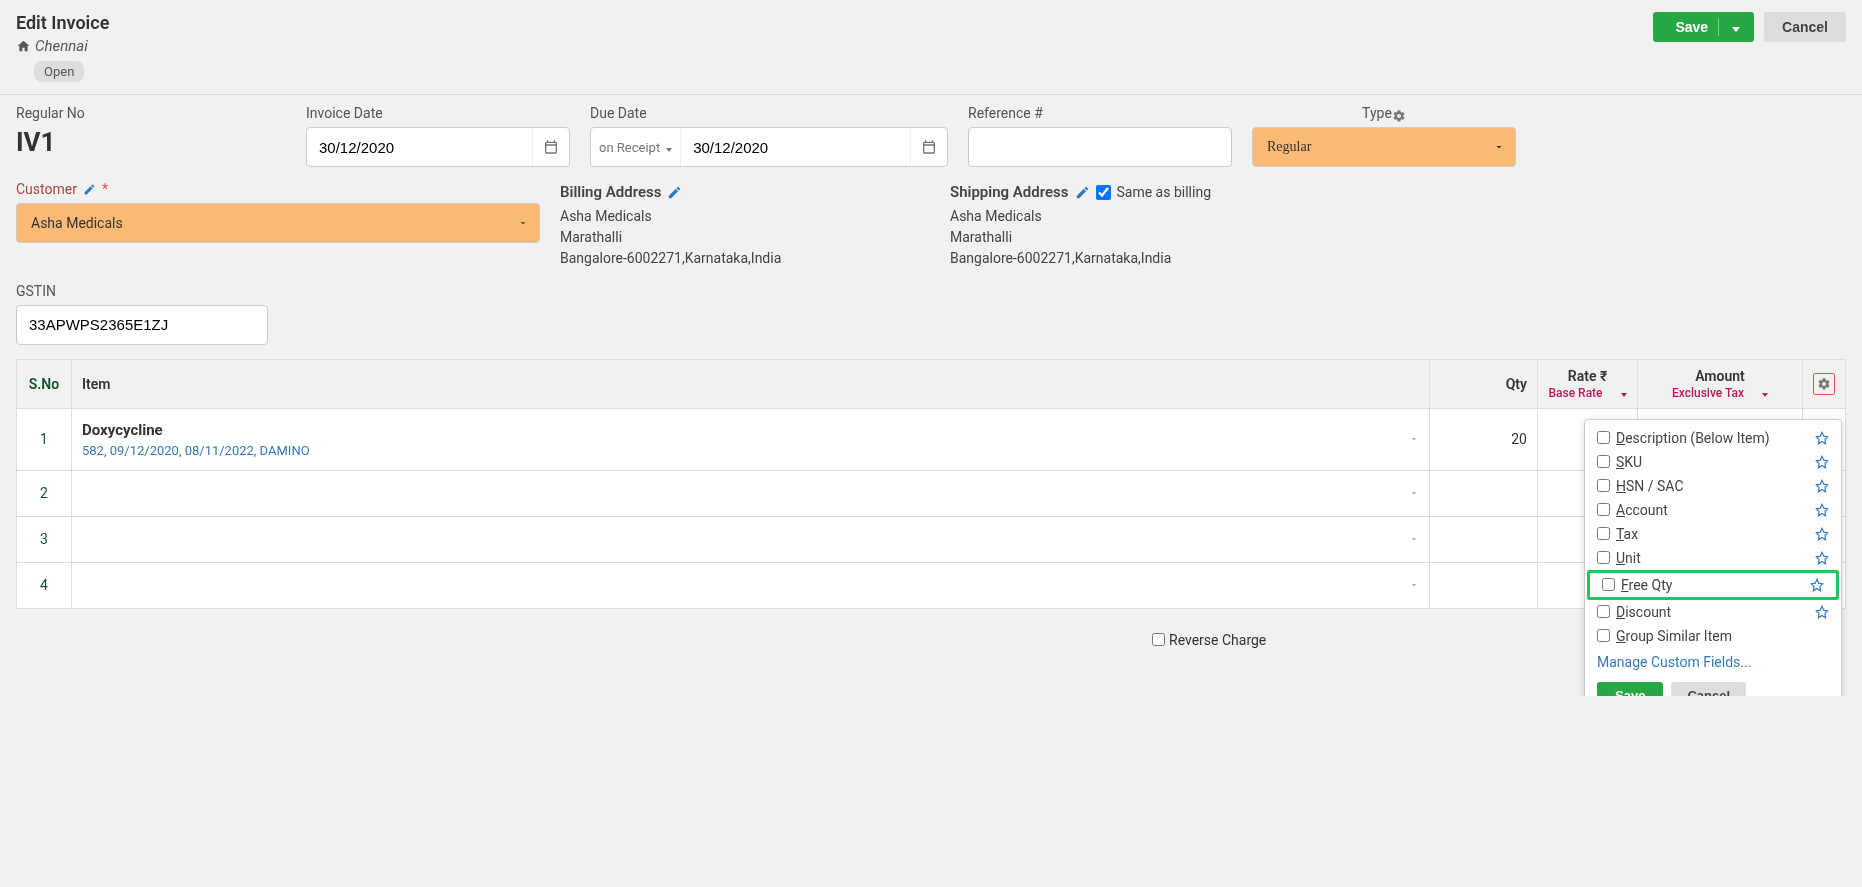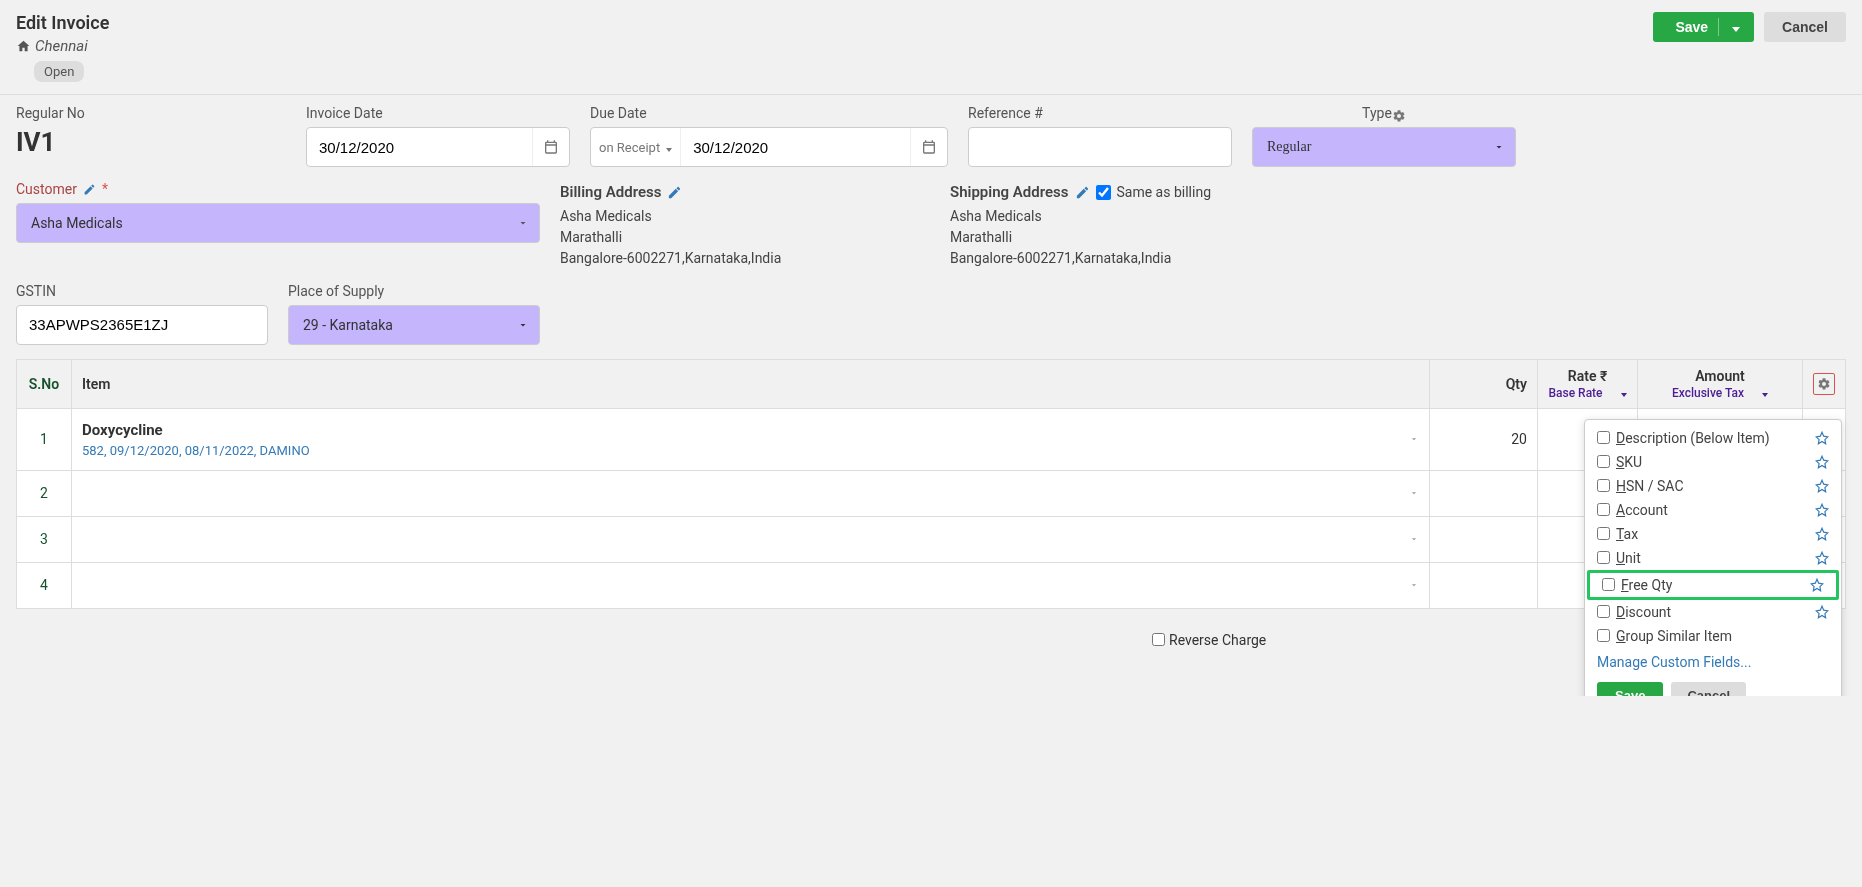--- a/index.html
+++ b/index.html
@@ -19,38 +19,38 @@
 .form-row { display: flex; gap: 20px; margin-bottom: 14px; align-items: flex-start; }
 .form-col { display: flex; flex-direction: column; }
 .form-label { font-size: 14px; color: #555; margin-bottom: 6px; display: flex; align-items: center; gap: 6px; }
 .form-label.required { color: #a94442; }
 .form-label .asterisk { color: #d9534f; }
 .form-value-large { font-size: 26px; font-weight: 700; color: #333; }
 .input-group { display: flex; align-items: center; background: #fff; border: 1px solid #ccc; border-radius: 4px; height: 40px; }
 .input-text { border: none; padding: 0 12px; font-size: 15px; height: 100%; outline: none; flex: 1; background: transparent; }
 .input-addon { padding: 0 10px; color: #777; border-left: 1px solid #eee; height: 100%; display: flex; align-items: center; }
 .small-dropdown { padding: 0 8px; color: #777; font-size: 13px; border-right: 1px solid #eee; height: 100%; display: flex; align-items: center; gap: 4px; cursor: pointer; }
-.select-wrap { background: #c4b5fd; border: 1px solid #ccc; border-radius: 4px; height: 40px; display: flex; align-items: center; padding: 0 10px 0 14px; cursor: pointer; justify-content: space-between; font-family: Georgia, serif; }
+.select-wrap { background: #fdba74; border: 1px solid #ccc; border-radius: 4px; height: 40px; display: flex; align-items: center; padding: 0 10px 0 14px; cursor: pointer; justify-content: space-between; font-family: Georgia, serif; }
 .address-block { font-size: 14px; color: #444; line-height: 1.5; }
 .address-title { font-weight: 600; font-size: 15px; display: flex; align-items: center; gap: 6px; margin-bottom: 2px; }
 .edit-icon { color: #337ab7; cursor: pointer; }
 .shipping-title { display: flex; align-items: center; gap: 6px; }
 .checkbox-inline { width: 15px; height: 15px; }
 .gear-top { color: #777; cursor: pointer; }
 .table-wrap { margin-top: 8px; position: relative; }
 table.items-table { width: 100%; border-collapse: collapse; background: #fff; }
 .items-table th { background: #f1f1f1; border: 1px solid #ddd; padding: 8px 10px; font-weight: 600; font-size: 14px; text-align: left; vertical-align: middle; }
 .items-table th.center { text-align: center; }
 .items-table td { border: 1px solid #ddd; padding: 8px 10px; vertical-align: middle; height: 46px; text-align: left; }
 .col-sno { width: 55px; text-align: center !important; color: #14532d; }
 .col-qty { width: 108px; text-align: right !important; }
 .col-rate { width: 100px; }
 .col-amount { width: 165px; }
 .col-gear { width: 38px; text-align: center !important; }
-.th-sub { color: #4c1d95; font-weight: 500; font-size: 12px; margin-top: 2px; display: flex; align-items: center; gap: 16px; justify-content: center; cursor: pointer; }
+.th-sub { color: #be185d; font-weight: 500; font-size: 12px; margin-top: 2px; display: flex; align-items: center; gap: 16px; justify-content: center; cursor: pointer; }
 .item-cell { position: relative; }
 .item-name { font-size: 15px; color: #333; font-weight: bold; }
 .item-batch { color: #337ab7; font-size: 13px; margin-top: 4px; }
 .item-dd { position: absolute; right: 10px; top: 50%; transform: translateY(-50%); color: #999; cursor: pointer; }
 .gear-box { border: 1px solid #d9534f; border-radius: 2px; padding: 3px; display: inline-flex; }
 .totals-row { display: flex; align-items: center; justify-content: flex-end; margin-top: 12px; padding: 0 16px; gap: 8px; }
 .reverse-charge { margin-right: auto; margin-left: 1120px; display: flex; align-items: center; gap: 4px; color: #333; }
 .total-label { width: 160px; text-align: right; font-size: 15px; color: #333; padding-right: 20px; }
 .total-value { width: 165px; text-align: right; font-size: 18px; font-weight: 700; padding-right: 12px; }
 .popup { position: absolute; right: 4px; top: 60px; background: #fff; border: 1px solid #ccc; border-radius: 4px; width: 258px; box-shadow: 0 2px 8px rgba(0,0,0,0.15); z-index: 10; padding: 6px 0; }
@@ -199,31 +199,20 @@
       <div>Marathalli</div>
       <div>Bangalore-6002271,Karnataka,India</div>
     </div>
   </div>
 
   <div class="form-row">
     <div class="form-col" style="width:252px">
       <div class="form-label">GSTIN</div>
       <div class="input-group">
         <input class="input-text" value="33APWPS2365E1ZJ" style="">
-      </div>
-    </div>
-    <div class="form-col" style="width:252px">
-      <div class="form-label">Place of Supply</div>
-      <div class="select-wrap" style="font-family:inherit">
-        <span>29 - Karnataka</span>
-        <span>
-          <svg width="12" height="12" viewBox="0 0 24 24" fill="#333">
-              <path d="M7 10l5 5 5-5z"></path>
-            </svg>
-        </span>
       </div>
     </div>
   </div>
 
   <div class="table-wrap">
     <table class="items-table">
       <thead>
         <tr>
           <th class="col-sno center">S.No</th>
           <th>Item</th>

